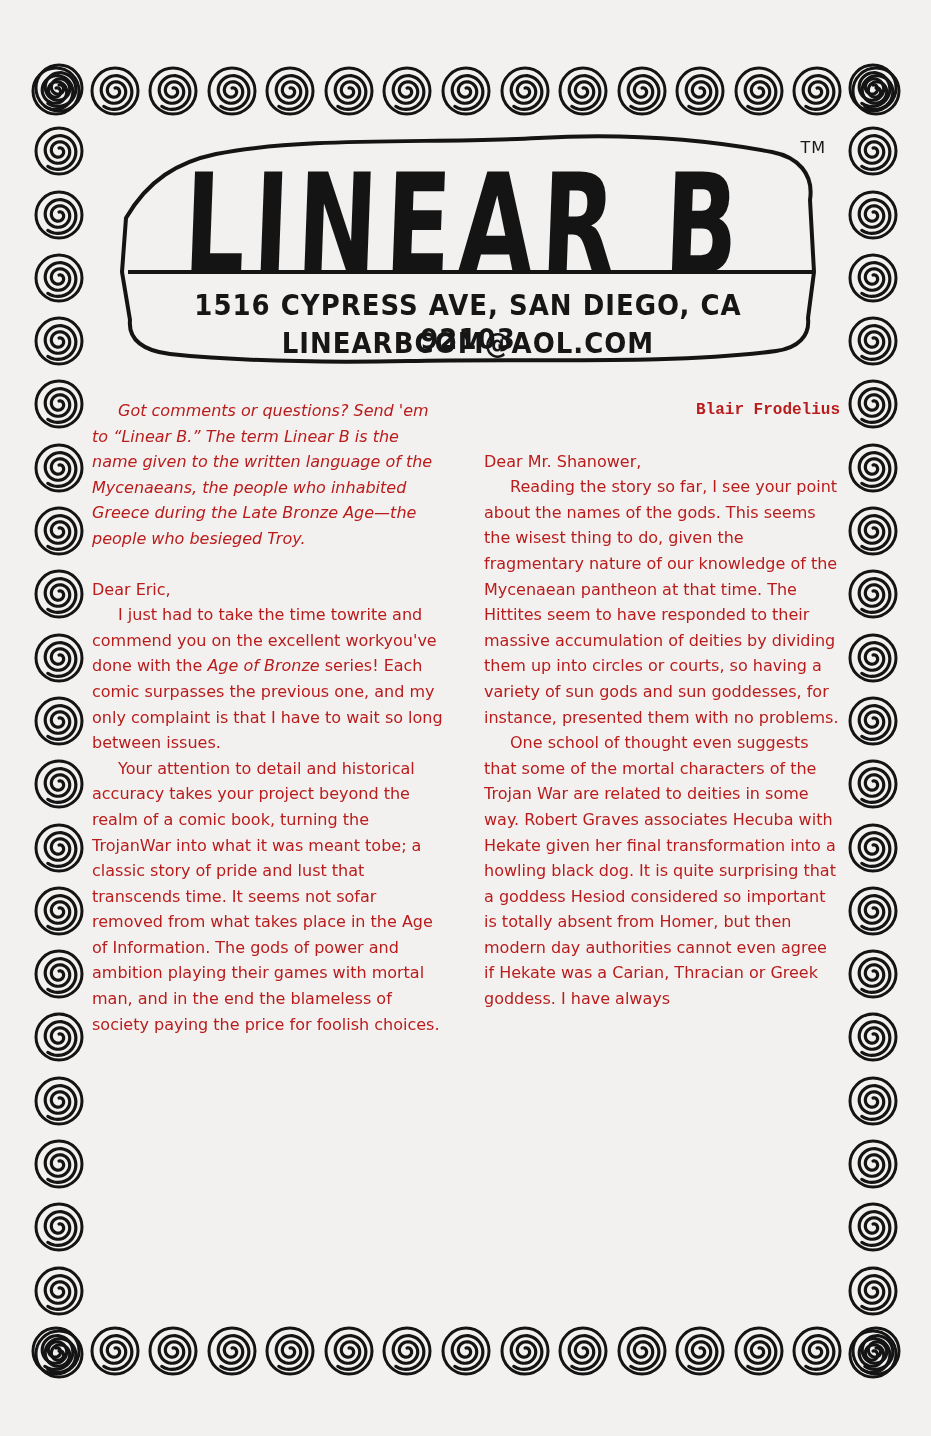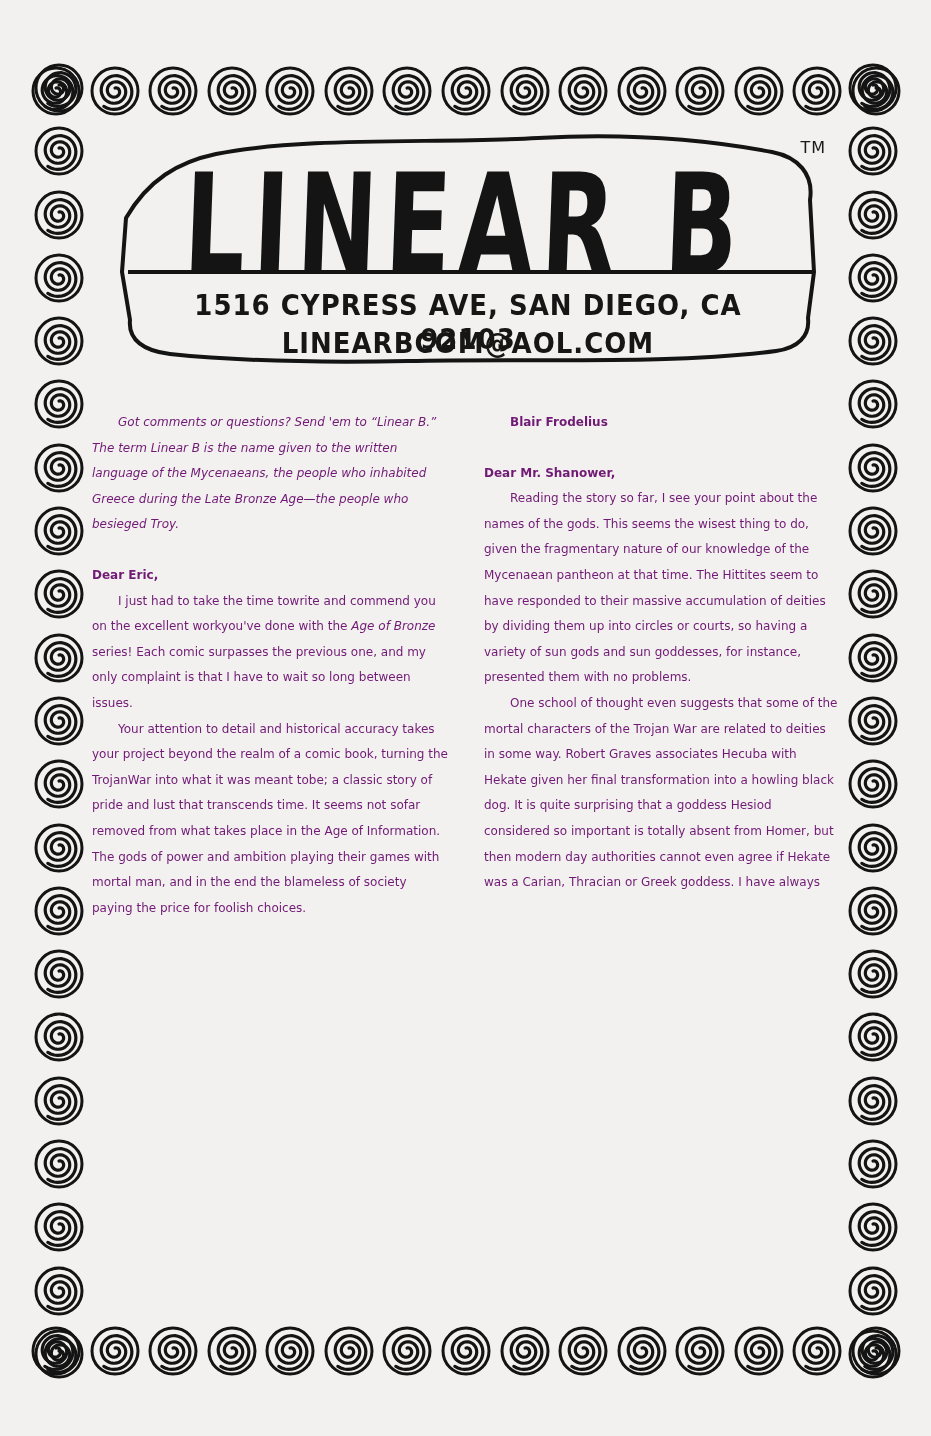--- a/index.html
+++ b/index.html
@@ -114,37 +114,37 @@
     position: absolute;
     left: 92px;
     top: 398px;
     width: 748px;
     height: 912px;
     display: flex;
     gap: 36px;
   }
   .column {
     width: 356px;
-    font-size: 12px;
+    font-size: 16px;
     line-height: 25.6px;
-    color: #701a75;
-    margin-top: 12px;
+    color: #b91c1c;
   }
   .column p {
     margin: 0 0 0 0;
     text-indent: 26px;
   }
   .column p.noindent { text-indent: 0; }
-  .column p.gap { margin-top: 25px; font-weight: bold; }
+  .column p.gap { margin-top: 25px; }
   .ital { font-style: italic; }
   .sig {
-    text-align: left;
+    text-align: right;
     font-weight: bold;
     text-indent: 0;
     margin-top: 0;
+    font-family: Liberation Mono, monospace;
   }
 </style>
 </head>
 <body>
 
 <div id="page">
 
   <div id="border-top" class="border-row">
       <div class="spiral">
         <svg viewBox="0 0 52 52" width="52" height="52">

